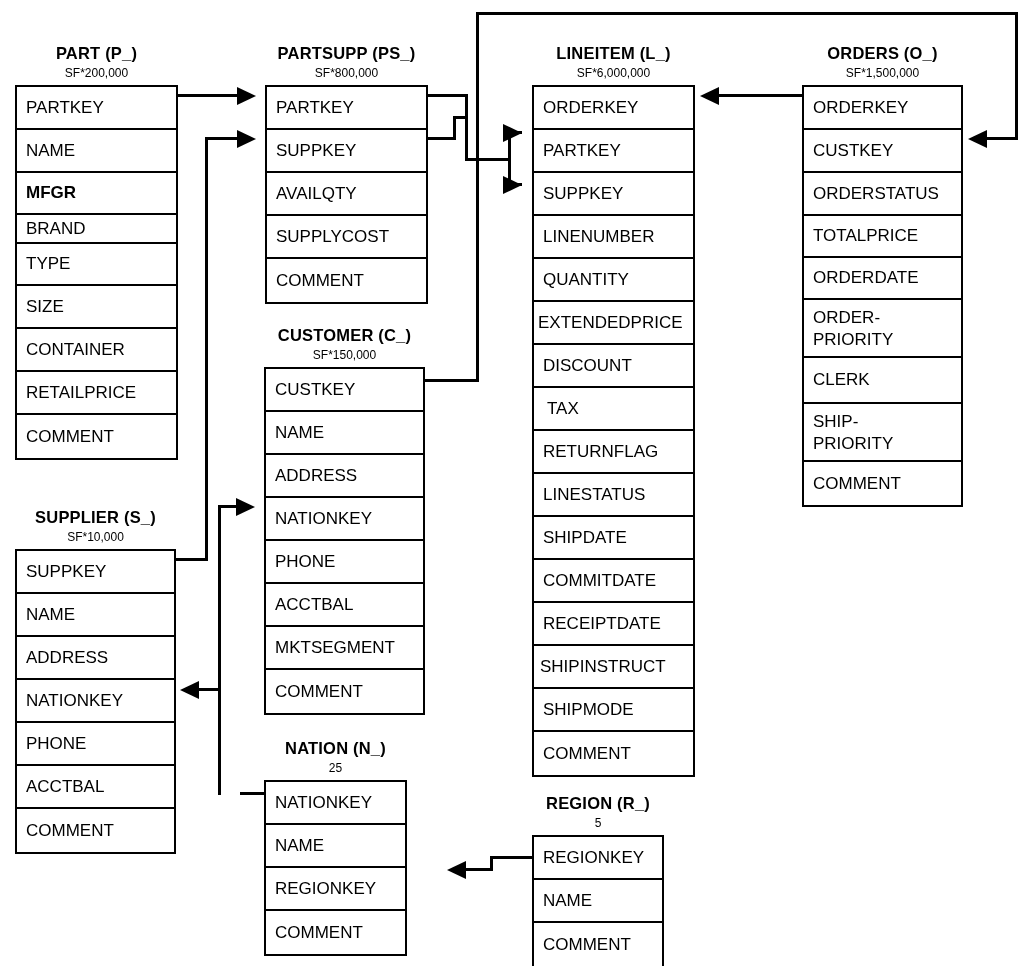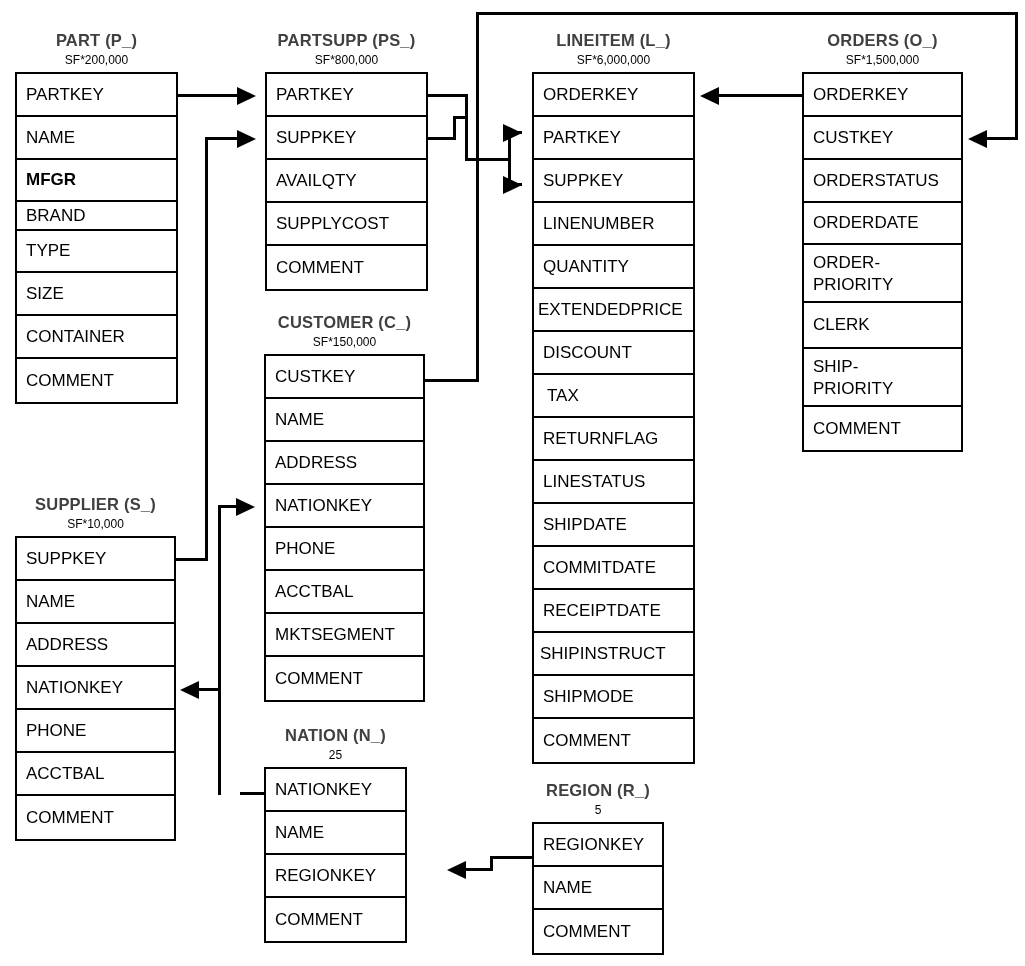--- a/index.html
+++ b/index.html
@@ -7,22 +7,22 @@
   body{
     font-family:"Liberation Sans", sans-serif;
     width:1025px;height:966px;position:relative;overflow:hidden;
     -webkit-font-smoothing:antialiased;
   }
   #canvas{position:absolute;left:0;top:0;width:1025px;height:966px;}
 
   
   .tbl{position:absolute;}
   .tbl-title{
-    text-align:center;font-weight:bold;font-size:16.5px;color:#404040;
-    line-height:20px;letter-spacing:.2px;white-space:nowrap;
+    text-align:center;font-weight:bold;font-size:16.5px;color:#000000;
+    line-height:20px;letter-spacing:.2px;white-space:nowrap;margin-top:13px;
   }
   .tbl-card{
     text-align:center;font-size:12px;color:#000;line-height:20px;
     white-space:nowrap;
   }
   .tbl-box{
     border:2.5px solid #000;background:#fff;box-sizing:border-box;
     margin-top:2px;
   }
   .row{
@@ -101,20 +101,21 @@
     <div class="tbl-title">PART (P_)</div>
     <div class="tbl-card">SF*200,000</div>
     <div class="tbl-box">
       <div class="row" style="height:43px;">PARTKEY</div>
       <div class="row" style="height:43px;">NAME</div>
       <div class="row" style="height:42px;font-weight:bold;">MFGR</div>
       <div class="row" style="height:29px;">BRAND</div>
       <div class="row" style="height:42px;">TYPE</div>
       <div class="row" style="height:43px;">SIZE</div>
       <div class="row" style="height:43px;">CONTAINER</div>
+      <div class="row" style="height:43px;">RETAILPRICE</div>
       <div class="row" style="height:43px;">COMMENT</div>
     </div>
   </div>
 
   <div class="tbl" style="left:265px;top:30px;width:163px;">
     <div class="tbl-title">PARTSUPP (PS_)</div>
     <div class="tbl-card">SF*800,000</div>
     <div class="tbl-box">
       <div class="row" style="height:43px;">PARTKEY</div>
       <div class="row" style="height:43px;">SUPPKEY</div>
@@ -147,20 +148,21 @@
     </div>
   </div>
 
   <div class="tbl" style="left:802px;top:30px;width:161px;">
     <div class="tbl-title">ORDERS (O_)</div>
     <div class="tbl-card">SF*1,500,000</div>
     <div class="tbl-box">
       <div class="row" style="height:43px;">ORDERKEY</div>
       <div class="row" style="height:43px;">CUSTKEY</div>
       <div class="row" style="height:43px;">ORDERSTATUS</div>
+      <div class="row" style="height:42px;">TOTALPRICE</div>
       <div class="row" style="height:42px;">ORDERDATE</div>
       <div class="row two-line" style="height:58px;">
         <div>ORDER-</div>
         <div>PRIORITY</div>
       </div>
       <div class="row" style="height:46px;">CLERK</div>
       <div class="row two-line" style="height:58px;">
         <div>SHIP-</div>
         <div>PRIORITY</div>
       </div>

